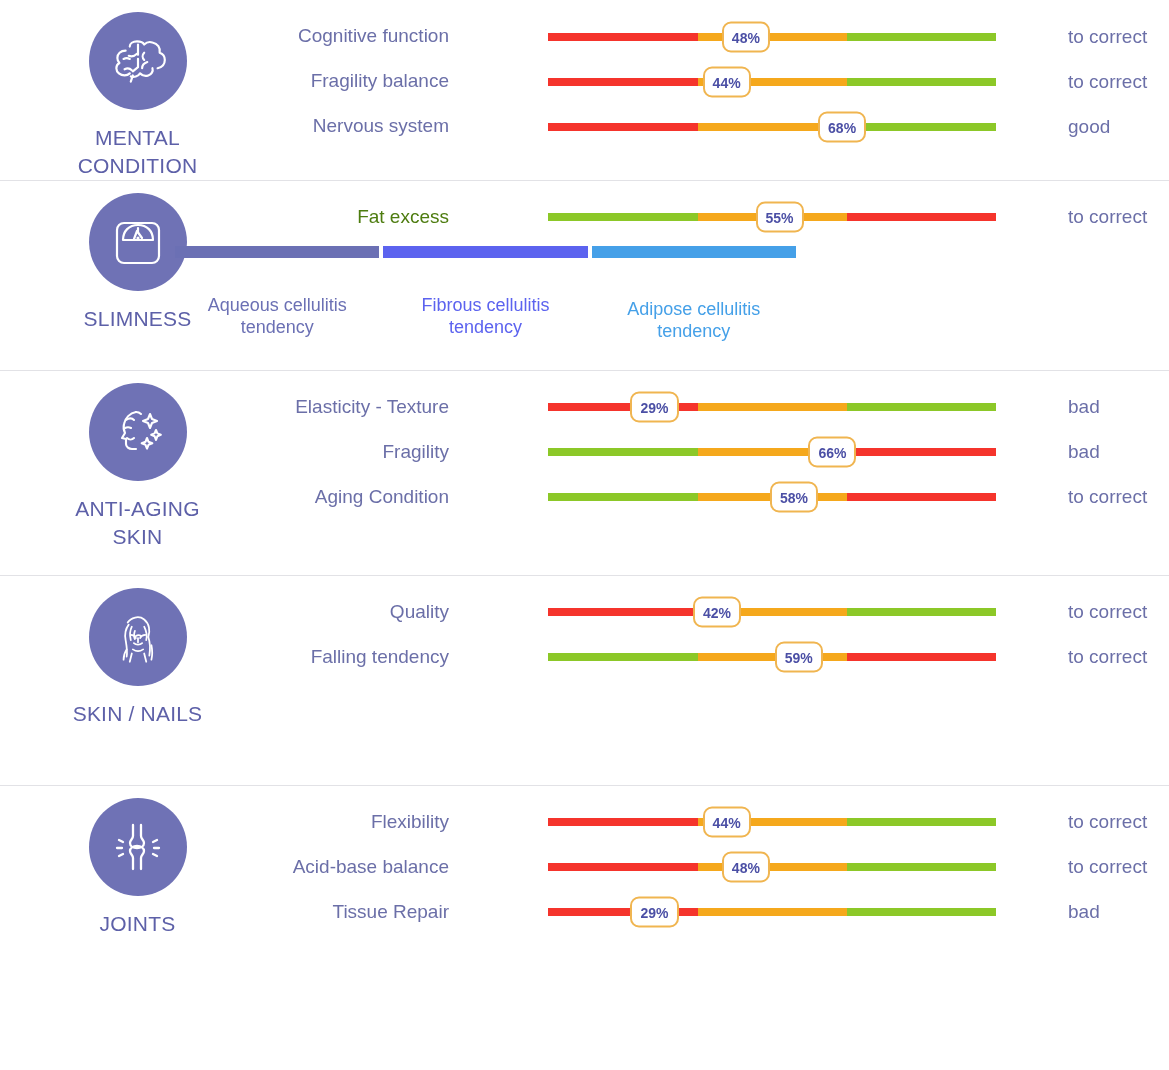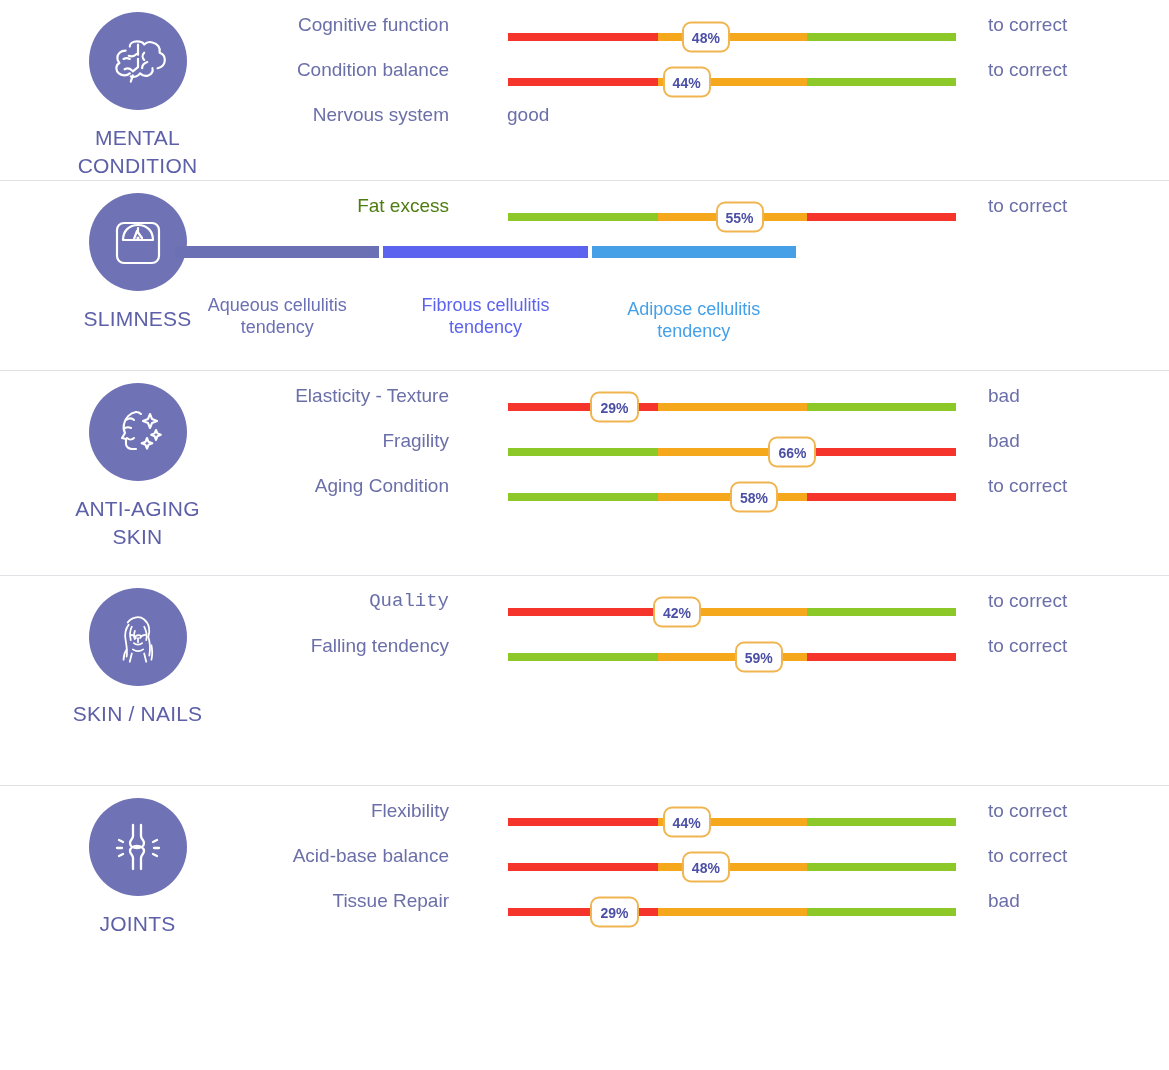--- a/index.html
+++ b/index.html
@@ -61,22 +61,23 @@
 
   
   .rows-col {
     flex: 1 1 auto;
     padding-top: 14px;
     padding-bottom: 10px;
   }
 
   .metric-row {
     display: flex;
-    align-items: flex-start;
+    align-items: center;
     height: 45px;
+    gap: 40px;
   }
   .metric-label {
     width: 200px;
     flex: 0 0 200px;
     text-align: right;
     padding-right: 26px;
     color: #6b6fa8;
     font-size: 19px;
     line-height: 1.2;
     white-space: nowrap;
@@ -180,33 +181,41 @@
             <div class="track">
               <div class="seg s1" style="background: rgb(245, 52, 44);"></div>
               <div class="seg s2" style="background: rgb(245, 168, 28);"></div>
               <div class="seg s3" style="background: rgb(140, 200, 40);"></div>
               <div class="bubble" style="border-color: rgb(240, 181, 80); color: rgb(75, 79, 165); left: 48%;">48%</div>
             </div>
           </div>
           <div class="status" style="color: rgb(107, 111, 168);">to correct</div>
         </div>
         <div class="metric-row">
-          <div class="metric-label" style="color: rgb(107, 111, 168);">Condition balance</div>
+          <div class="metric-label" style="color: rgb(107, 111, 168);">Fragility balance</div>
           <div class="track-wrap">
             <div class="track">
               <div class="seg s1" style="background: rgb(245, 52, 44);"></div>
               <div class="seg s2" style="background: rgb(245, 168, 28);"></div>
               <div class="seg s3" style="background: rgb(140, 200, 40);"></div>
               <div class="bubble" style="border-color: rgb(240, 181, 80); color: rgb(75, 79, 165); left: 44%;">44%</div>
             </div>
           </div>
           <div class="status" style="color: rgb(107, 111, 168);">to correct</div>
         </div>
         <div class="metric-row">
           <div class="metric-label" style="color: rgb(107, 111, 168);">Nervous system</div>
+          <div class="track-wrap">
+            <div class="track">
+              <div class="seg s1" style="background: rgb(245, 52, 44);"></div>
+              <div class="seg s2" style="background: rgb(245, 168, 28);"></div>
+              <div class="seg s3" style="background: rgb(140, 200, 40);"></div>
+              <div class="bubble" style="border-color: rgb(240, 181, 80); color: rgb(75, 79, 165); left: 68%;">68%</div>
+            </div>
+          </div>
           <div class="status" style="color: rgb(107, 111, 168);">good</div>
         </div>
       </div>
     </div>
     <div class="section" style="min-height: 190px;">
       <div class="cat-col">
         <div class="cat-circle" style="background: rgb(111, 114, 181);">
           <svg width="64" height="64" viewBox="0 0 64 64" fill="none" stroke="#fff" stroke-width="2.2" stroke-linecap="round" stroke-linejoin="round">
     <rect x="11" y="13" width="42" height="40" rx="7"></rect>
     <path d="M17 30c0-9 6-15 15-15s15 6 15 15z"></path>
@@ -319,21 +328,21 @@
     <path d="M27 44c3 2 7 2 10 0"></path>
     <path d="M21 44c-2 3-3 6-3 10"></path>
     <path d="M45 40c1 5 1 10 0 14"></path>
     <path d="M26 48l-2 8M38 48l2 8"></path>
   </svg>
         </div>
         <div class="cat-title" style="color: rgb(93, 96, 168);">SKIN / NAILS</div>
       </div>
       <div class="rows-col">
         <div class="metric-row">
-          <div class="metric-label" style="color: rgb(107, 111, 168); font-family: Liberation Mono, monospace;">Quality</div>
+          <div class="metric-label" style="color: rgb(107, 111, 168);">Quality</div>
           <div class="track-wrap">
             <div class="track">
               <div class="seg s1" style="background: rgb(245, 52, 44);"></div>
               <div class="seg s2" style="background: rgb(245, 168, 28);"></div>
               <div class="seg s3" style="background: rgb(140, 200, 40);"></div>
               <div class="bubble" style="border-color: rgb(240, 181, 80); color: rgb(75, 79, 165); left: 42%;">42%</div>
             </div>
           </div>
           <div class="status" style="color: rgb(107, 111, 168);">to correct</div>
         </div>

